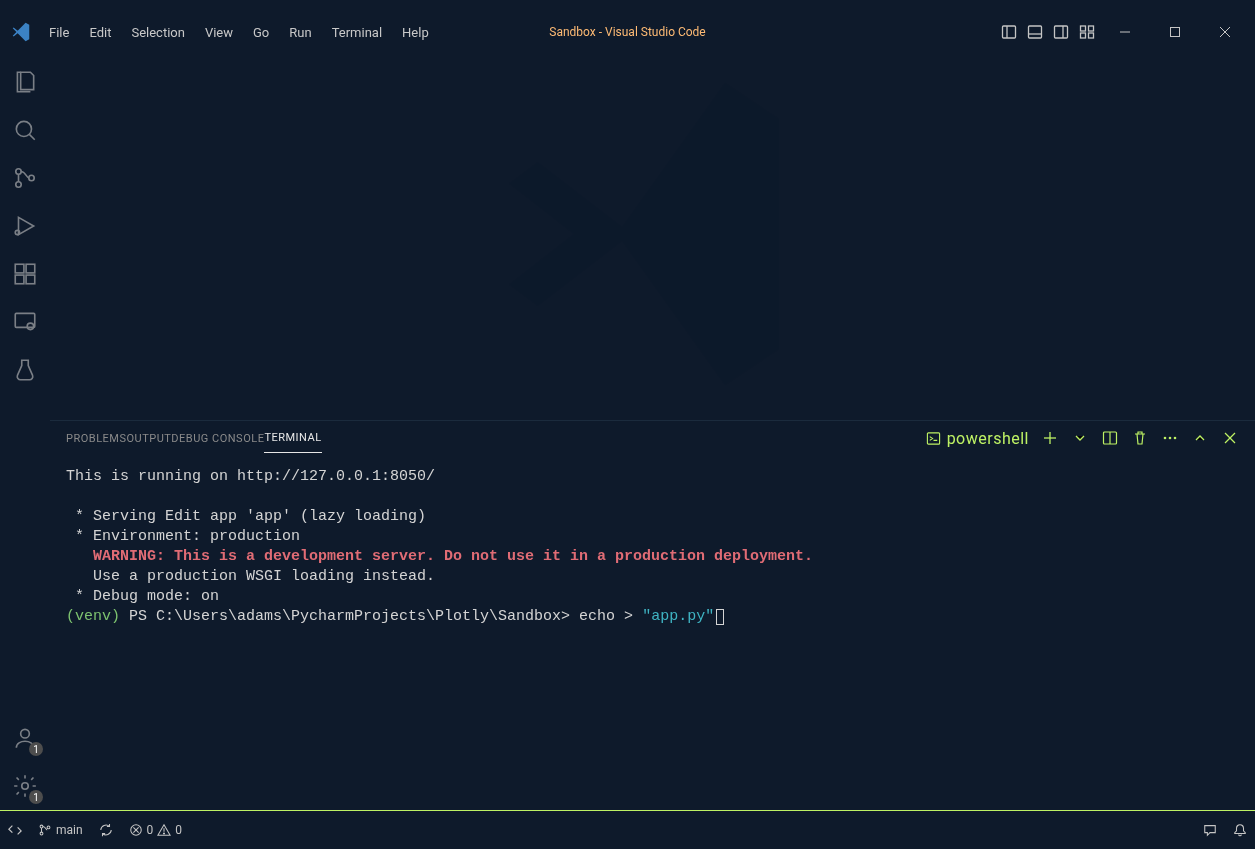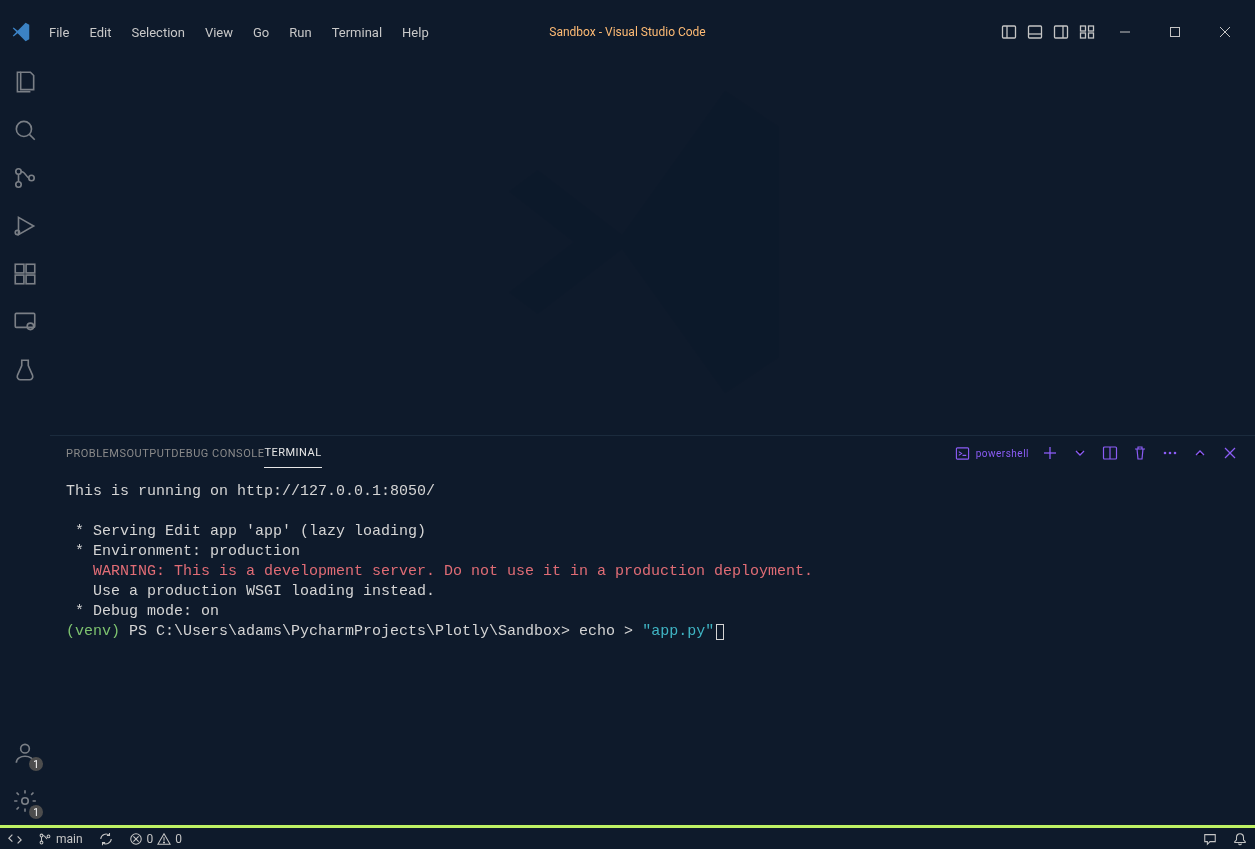--- a/index.html
+++ b/index.html
@@ -127,54 +127,54 @@
   }
   .panel-tab.active {
     color: #e7e7e7;
     border-bottom: 1px solid #e7e7e7;
   }
   .panel-controls {
     margin-left: auto;
     display: flex;
     align-items: center;
     gap: 12px;
-    color: #8b5cf6;
-    font-size: 10px;
+    color: #bef264;
+    font-size: 16px;
   }
   .panel-controls .shell { display: flex; align-items: center; gap: 6px; cursor: pointer; }
   .panel-controls .icon-btn { width: 18px; height: 18px; display: inline-flex; align-items: center; justify-content: center; cursor: pointer;}
   .panel-controls .icon-btn svg { width: 16px; height: 16px; }
 
   .terminal-body {
     flex: 1;
     padding: 12px 16px;
     font-family: "Consolas", "Courier New", monospace;
     font-size: 15px;
     line-height: 20px;
     color: #d4d4d4;
     white-space: pre;
     overflow: auto;
   }
-  .term-red { color: #e06c75; }
+  .term-red { color: #e06c75; font-weight: bold; }
   .term-green { color: #7dc26f; font-family: Liberation Mono, monospace; }
   .term-cyan { color: #3fb4c3; }
   .cursor-block {
     display: inline-block;
     width: 8px;
     height: 16px;
     border: 1px solid #d4d4d4;
     vertical-align: text-bottom;
     margin-left: 2px;
   }
 
   
   .statusbar {
-    height: 24px;
-    background: #0e1a2b;
-    border-top: 3px solid #bef264;
+    height: 39px;
+    background: #0e1a2b;
+    border-top: 1px solid #bef264;
     display: flex;
     align-items: center;
     font-size: 12px;
     color: #c5c5c5;
   }
   .status-item {
     display: flex;
     align-items: center;
     gap: 4px;
     padding: 0 8px;

